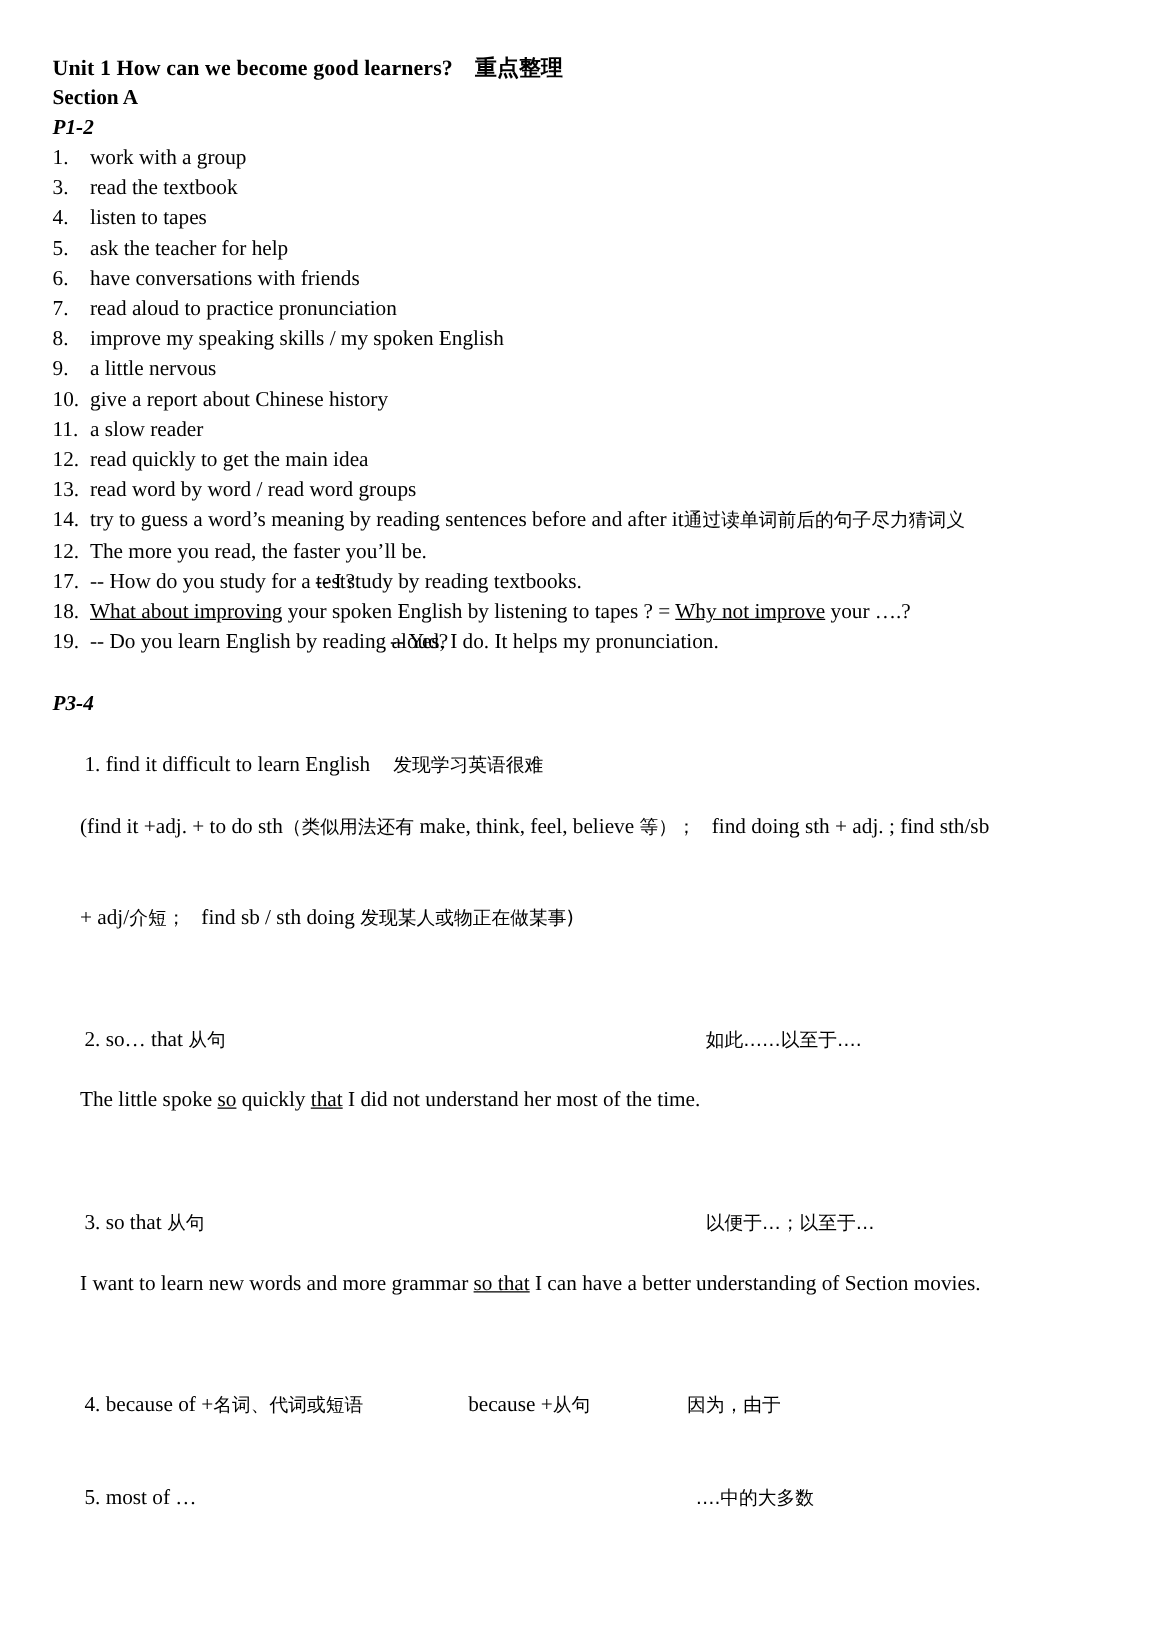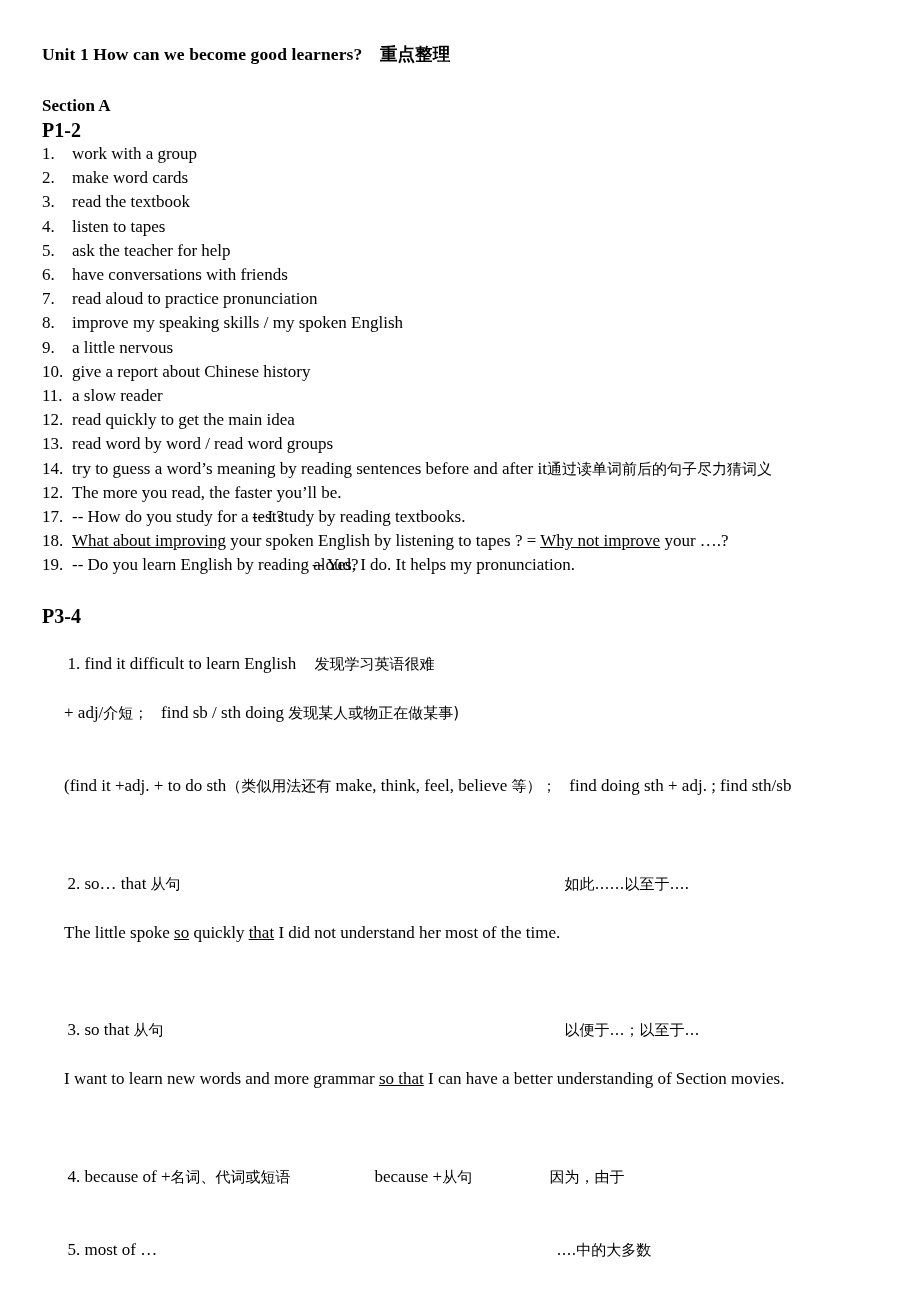--- a/index.html
+++ b/index.html
@@ -28,26 +28,26 @@
     font-size: 17.5px;
     font-weight: bold;
     line-height: 24px;
     letter-spacing: 0.1px;
     white-space: pre;
   }
   .section-head {
     font-size: 17px;
     font-weight: bold;
     line-height: 24px;
-    margin-top: 28px;
   }
   .page-head {
-    font-size: 20px;
+    font-size: 17px;
     font-weight: bold;
     line-height: 24px;
+    font-style: italic;
   }
   .page-head.spaced {
     margin-top: 26px;
   }
 
   
   .list-a {
     margin: 0;
     padding: 0;
     list-style: none;
@@ -101,21 +101,20 @@
 
 <div class="page">
 
   <div class="doc-title">Unit 1 How can we become good learners?　重点整理</div>
   <div class="section-head">Section A</div>
   <div class="page-head">P1-2</div>
 
   <ul class="list-a">
 
     <li><span class="num">1.</span><span>work with a group</span></li>
-    <li><span class="num">2.</span><span>make word cards</span></li>
     <li><span class="num">3.</span><span>read the textbook</span></li>
     <li><span class="num">4.</span><span>listen to tapes</span></li>
     <li><span class="num">5.</span><span>ask the teacher for help</span></li>
     <li><span class="num">6.</span><span>have conversations with friends</span></li>
     <li><span class="num">7.</span><span>read aloud to practice pronunciation</span></li>
     <li><span class="num">8.</span><span>improve my speaking skills / my spoken English</span></li>
     <li><span class="num">9.</span><span>a little nervous</span></li>
     <li><span class="num">10.</span><span>give a report about Chinese history</span></li>
     <li><span class="num">11.</span><span>a slow reader</span></li>
     <li><span class="num">12.</span><span>read quickly to get the main idea</span></li>
@@ -132,22 +131,22 @@
 
     <li><span class="num">19.</span><span class="col" style="width:240px">-- Do you learn English by reading aloud?</span><span>-- Yes, I do. It helps my pronunciation.</span></li>
   </ul>
 
   <div class="page-head spaced">P3-4</div>
 
   <ul class="list-b">
 
     <li>
       <span>1.</span><span> </span><span class="col" style="width:230px">find it difficult to learn English</span><span class="cjk">发现学习英语很难</span>
+      <span class="cont"><span>(find it +adj. + to do sth</span><span class="cjk">（类似用法还有</span><span> make, think, feel, believe </span><span class="cjk">等）；</span><span>   </span><span>find doing sth + adj. ; find sth/sb</span></span>
       <span class="cont"><span>+ adj/</span><span class="cjk">介短；</span><span>   </span><span>find sb / sth doing</span><span> </span><span class="cjk">发现某人或物正在做某事)</span></span>
-      <span class="cont"><span>(find it +adj. + to do sth</span><span class="cjk">（类似用法还有</span><span> make, think, feel, believe </span><span class="cjk">等）；</span><span>   </span><span>find doing sth + adj. ; find sth/sb</span></span>
     </li>
 
     <li>
       <span>2.</span><span> </span><span class="col" style="width:480px"><span>so… that </span><span class="cjk">从句</span></span><span class="cjk">如此……以至于….</span>
       <span class="cont"><span>The little spoke </span><u>so</u><span> quickly </span><u>that</u><span> I did not understand her most of the time.</span></span>
     </li>
 
     <li>
       <span>3.</span><span> </span><span class="col" style="width:480px"><span>so that </span><span class="cjk">从句</span></span><span class="cjk">以便于…；以至于…</span>
       <span class="cont"><span>I want to learn new words and more grammar </span><u>so that</u><span> I can have a better understanding of Section movies.</span></span>

